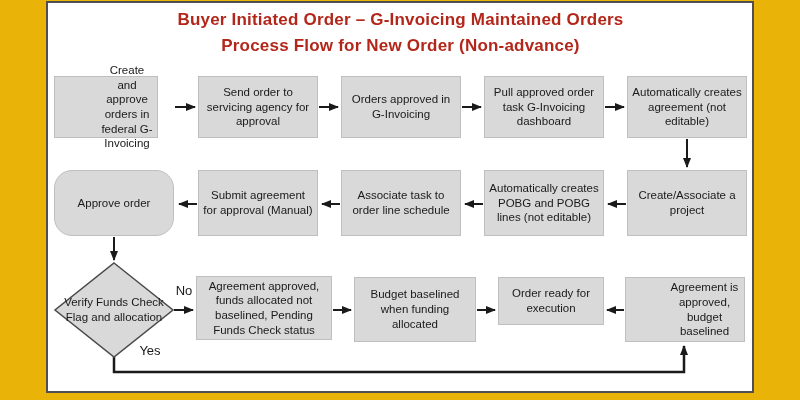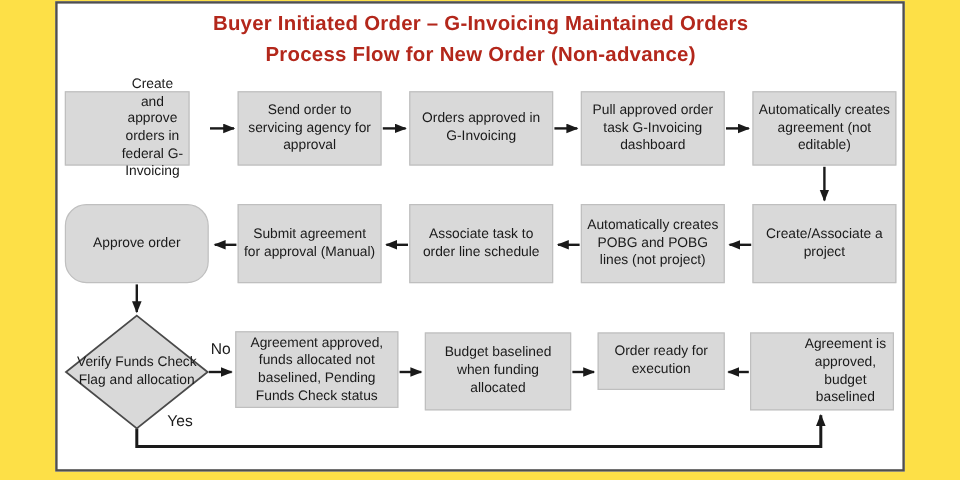--- a/index.html
+++ b/index.html
@@ -1,21 +1,21 @@
 <!DOCTYPE html>
 <html><head>
 <meta charset="utf-8">
 <style>
   html, body { margin:0; padding:0; background:#ffffff; }
   body {
     width:800px; height:400px;
     font-family:"Liberation Sans", sans-serif;
     position:relative;
   }
-  .canvas { position:relative; width:800px; height:400px; background:#fde047; overflow:hidden; }
+  .canvas { position:relative; width:800px; height:400px; background:#eab308; overflow:hidden; }
   .frame {
     position:absolute; left:46px; top:1px; width:708px; height:392px;
     border:2px solid #4f4f4f; box-sizing:border-box; background:#ffffff;
   }
   .title {
     position:absolute; left:47px; top:7px; width:707px;
     text-align:center; color:#b3271b; font-weight:bold;
     font-size:17px; line-height:26px; letter-spacing:0.2px;
   }
   svg.connectors { position:absolute; left:0; top:0; width:800px; height:400px; }
@@ -77,21 +77,21 @@
 
   <div class="node" style="left:54px; top:76px; width:104px; height:62px;padding-left:46px;">Create and approve orders in federal G-Invoicing</div>
   <div class="node" style="left:198px; top:76px; width:120px; height:62px;">Send order to servicing agency for approval</div>
   <div class="node" style="left:341px; top:76px; width:120px; height:62px;">Orders approved in G-Invoicing</div>
   <div class="node" style="left:484px; top:76px; width:120px; height:62px;">Pull approved order task G-Invoicing dashboard</div>
   <div class="node" style="left:627px; top:76px; width:120px; height:62px;">Automatically creates agreement (not editable)</div>
 
   <div class="node" style="left:54px; top:170px; width:120px; height:66px;border-radius:18px;">Approve order</div>
   <div class="node" style="left:198px; top:170px; width:120px; height:66px;">Submit agreement for approval (Manual)</div>
   <div class="node" style="left:341px; top:170px; width:120px; height:66px;">Associate task to order line schedule</div>
-  <div class="node" style="left:484px; top:170px; width:120px; height:66px;">Automatically creates POBG and POBG lines (not project)</div>
+  <div class="node" style="left:484px; top:170px; width:120px; height:66px;">Automatically creates POBG and POBG lines (not editable)</div>
   <div class="node" style="left:627px; top:170px; width:120px; height:66px;">Create/Associate a project</div>
 
   <div class="diamond-label">Verify Funds Check Flag and allocation</div>
   <div class="node" style="left:196px; top:276px; width:136px; height:64px;">Agreement approved, funds allocated not baselined, Pending Funds Check status</div>
   <div class="node" style="left:354px; top:277px; width:122px; height:65px;">Budget baselined when funding allocated</div>
   <div class="node" style="left:498px; top:277px; width:106px; height:48px;">Order ready for execution</div>
   <div class="node" style="left:625px; top:277px; width:120px; height:65px;padding-left:43px;">Agreement is approved, budget baselined</div>
 
   <div class="branch-label label-no">No</div>
   <div class="branch-label label-yes">Yes</div>

